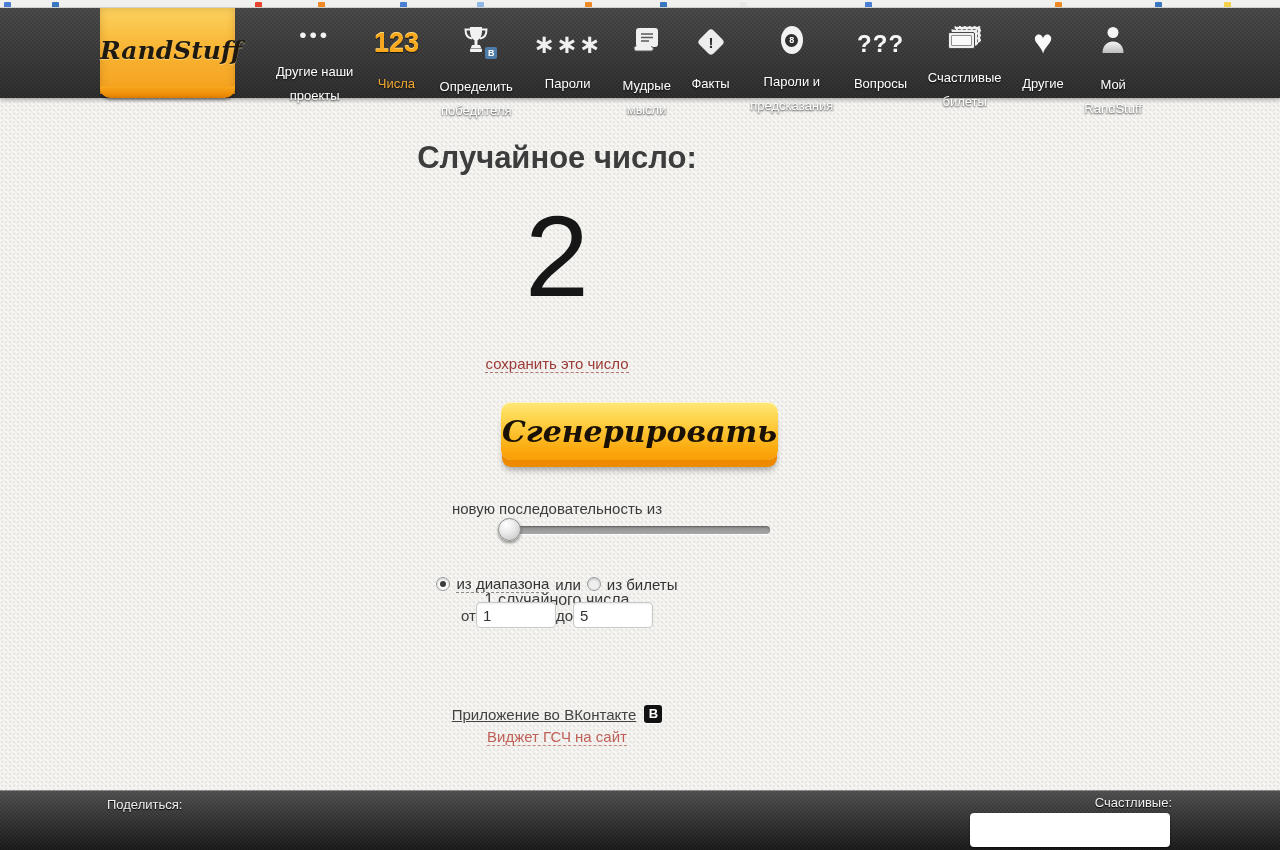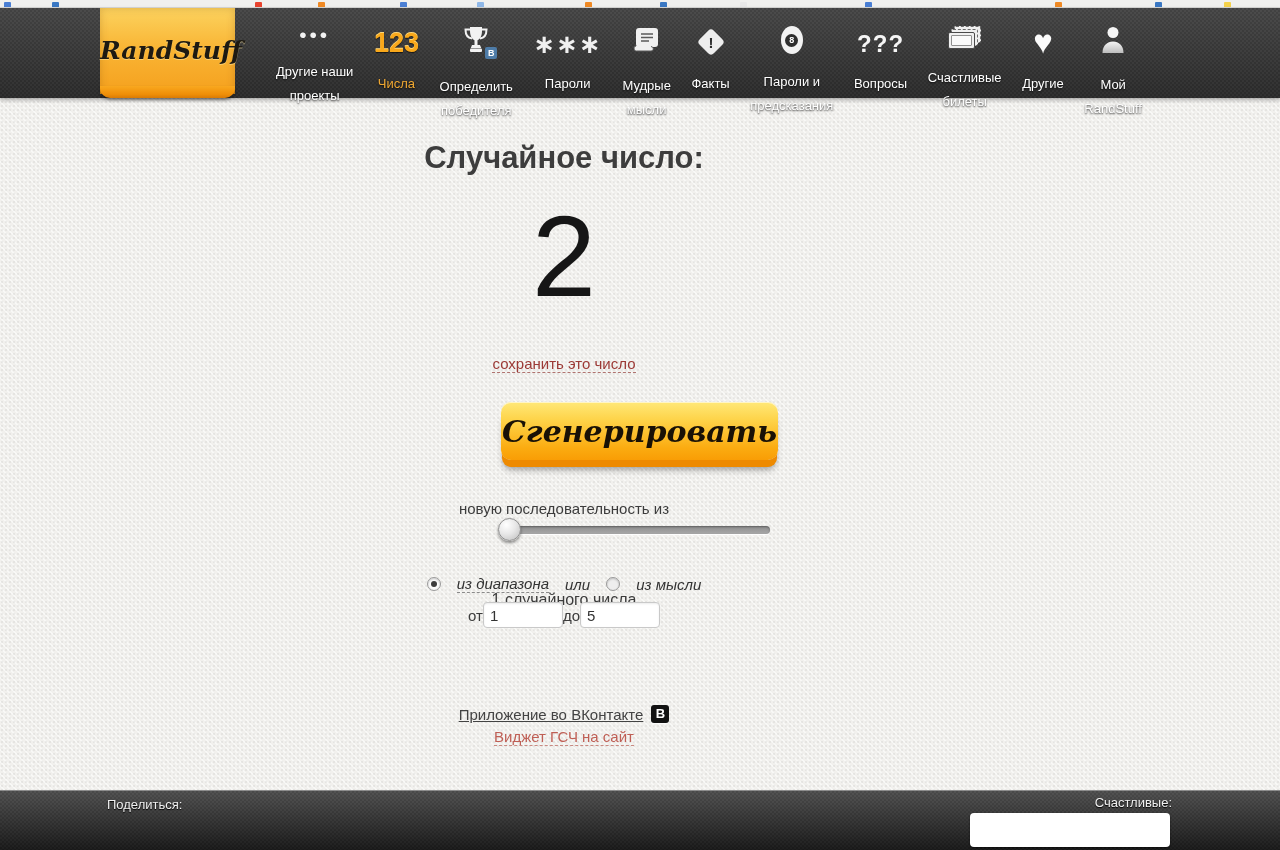--- a/index.html
+++ b/index.html
@@ -66,21 +66,21 @@
     border-radius:2px; color:#fff; font-size:9px; font-weight:700; line-height:12px; text-align:center; }
   .icon-tickets { position:relative; width:34px; height:24px; }
   .icon-tickets i { position:absolute; width:27px; height:17px; background:#f0f0f0;
     border-radius:2px; border:1px dashed #6a6a6a; }
   .icon-tickets .t1 { left:6px; top:0; }
   .icon-tickets .t2 { left:3px; top:3px; }
   .icon-tickets .t3 { left:0; top:6px; border-style:solid; border-color:#4a4a4a; }
   .icon-tickets .t3::after { content:""; position:absolute; inset:2px; border:1.5px solid #8f8f8f; border-radius:1px; background:#fafafa; }
 
   
-  .centered { position:absolute; left:8px; width:1112px; text-align:center; }
+  .centered { position:absolute; left:1px; width:1112px; text-align:center; }
   .page-title { top:140px; font-size:31px; color:#3d3d3d; }
   .big-number { top:200px; font-size:115px; line-height:112px; color:#161616; }
   .save-link-row { top:355px; }
   .save-link { font-size:15px; color:#9c3a36; text-decoration:none; border-bottom:1px dashed #b07470; cursor:pointer; }
 
   .generate-btn { position:absolute; top:402px; left:501px; width:277px; height:58px; border:none; cursor:pointer;
     border-radius:10px;
     background:linear-gradient(180deg,#ffe878 0%, #fed44a 30%, #fbab10 80%, #f99d05 100%);
     box-shadow:inset 0 1px 0 rgba(255,255,255,0.6), 0 8px 0 -1px #ee8a00, 0 12px 7px -3px rgba(0,0,0,0.4);
   }
@@ -89,21 +89,21 @@
 
   .seq-text { top:500px; font-size:15px; color:#3c3c3c; }
   .slider-track { position:absolute; top:526px; left:500px; width:270px; height:8px; border-radius:5px; cursor:pointer;
     background:linear-gradient(180deg,#8e8e8e,#a8a8a8);
     box-shadow:inset 0 1px 2px rgba(0,0,0,0.35), 0 1px 0 rgba(255,255,255,0.9); }
   .slider-knob { position:absolute; top:-8px; left:-2px; width:23px; height:23px; border-radius:50%; cursor:grab;
     background:radial-gradient(circle at 35% 28%, #ffffff 0%, #e8e8e8 45%, #bdbdbd 100%);
     border:1px solid #8f8f8f; box-shadow:0 2px 3px rgba(0,0,0,0.4); }
   .seq-count { top:546px; font-size:16px; color:#3c3c3c;margin-top:45px; }
 
-  .mode-row { top:575px; display:flex; justify-content:center; align-items:center; gap:16px; font-size:15px; color:#333;font-style:italic; }
+  .mode-row { top:575px; display:flex; justify-content:center; align-items:center; gap:6px; font-size:15px; color:#333; }
   .radio { width:14px; height:14px; border-radius:50%; border:1px solid #9a9a9a; background:#fbfbfb;
     box-shadow:inset 0 1px 2px rgba(0,0,0,0.2); display:inline-flex; align-items:center; justify-content:center; cursor:pointer; }
   .radio.checked::after { content:""; width:6px; height:6px; border-radius:50%; background:#3c3c3c; }
   .radio.unchecked { background:#eeeeee; }
   .mode-link-dashed { border-bottom:1px dashed #8a8a8a; cursor:pointer; }
   .mode-label { cursor:pointer; }
 
   .range-row { top:602px; display:flex; justify-content:center; align-items:center; font-size:15px; color:#3c3c3c; }
   .range-input { width:80px; height:26px; border:1px solid #c9c9c9; border-radius:4px; background:#fff;
     font-size:15px; color:#333; padding:0 6px; box-shadow:inset 0 1px 2px rgba(0,0,0,0.08); font-family:inherit; }
@@ -300,21 +300,21 @@
     <div class="slider-knob"></div>
   </div>
 
   <div class="centered seq-count">1 случайного числа</div>
 
   <div class="centered mode-row">
     <span class="radio checked"></span>
     <span class="mode-link-dashed">из диапазона</span>
     <span>или</span>
     <span class="radio unchecked"></span>
-    <span class="mode-label">из мысли</span>
+    <span class="mode-label">из билеты</span>
   </div>
 
   <div class="centered range-row">
     <span>от</span>
     <input class="range-input" type="text" value="1" style="">
     <span>до</span>
     <input class="range-input" type="text" value="5" style="">
   </div>
 
   <div class="centered vk-line">

